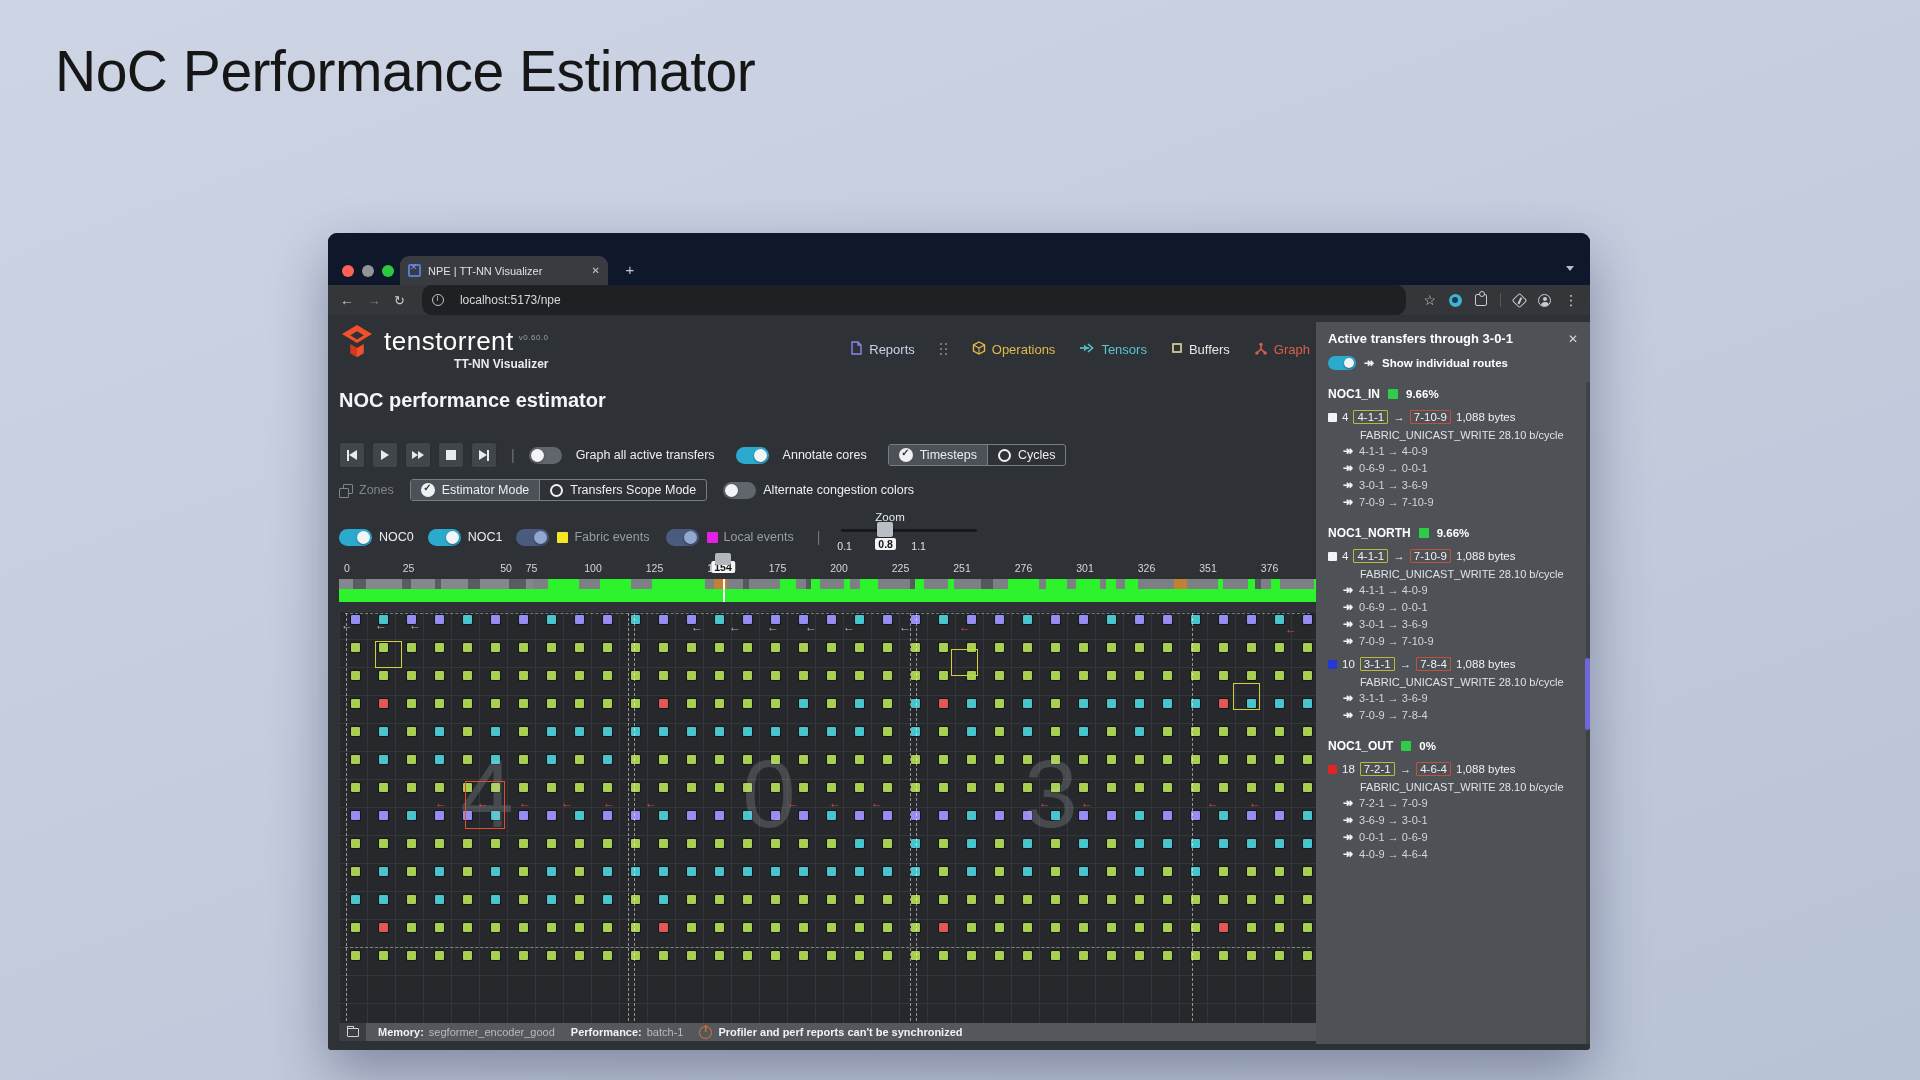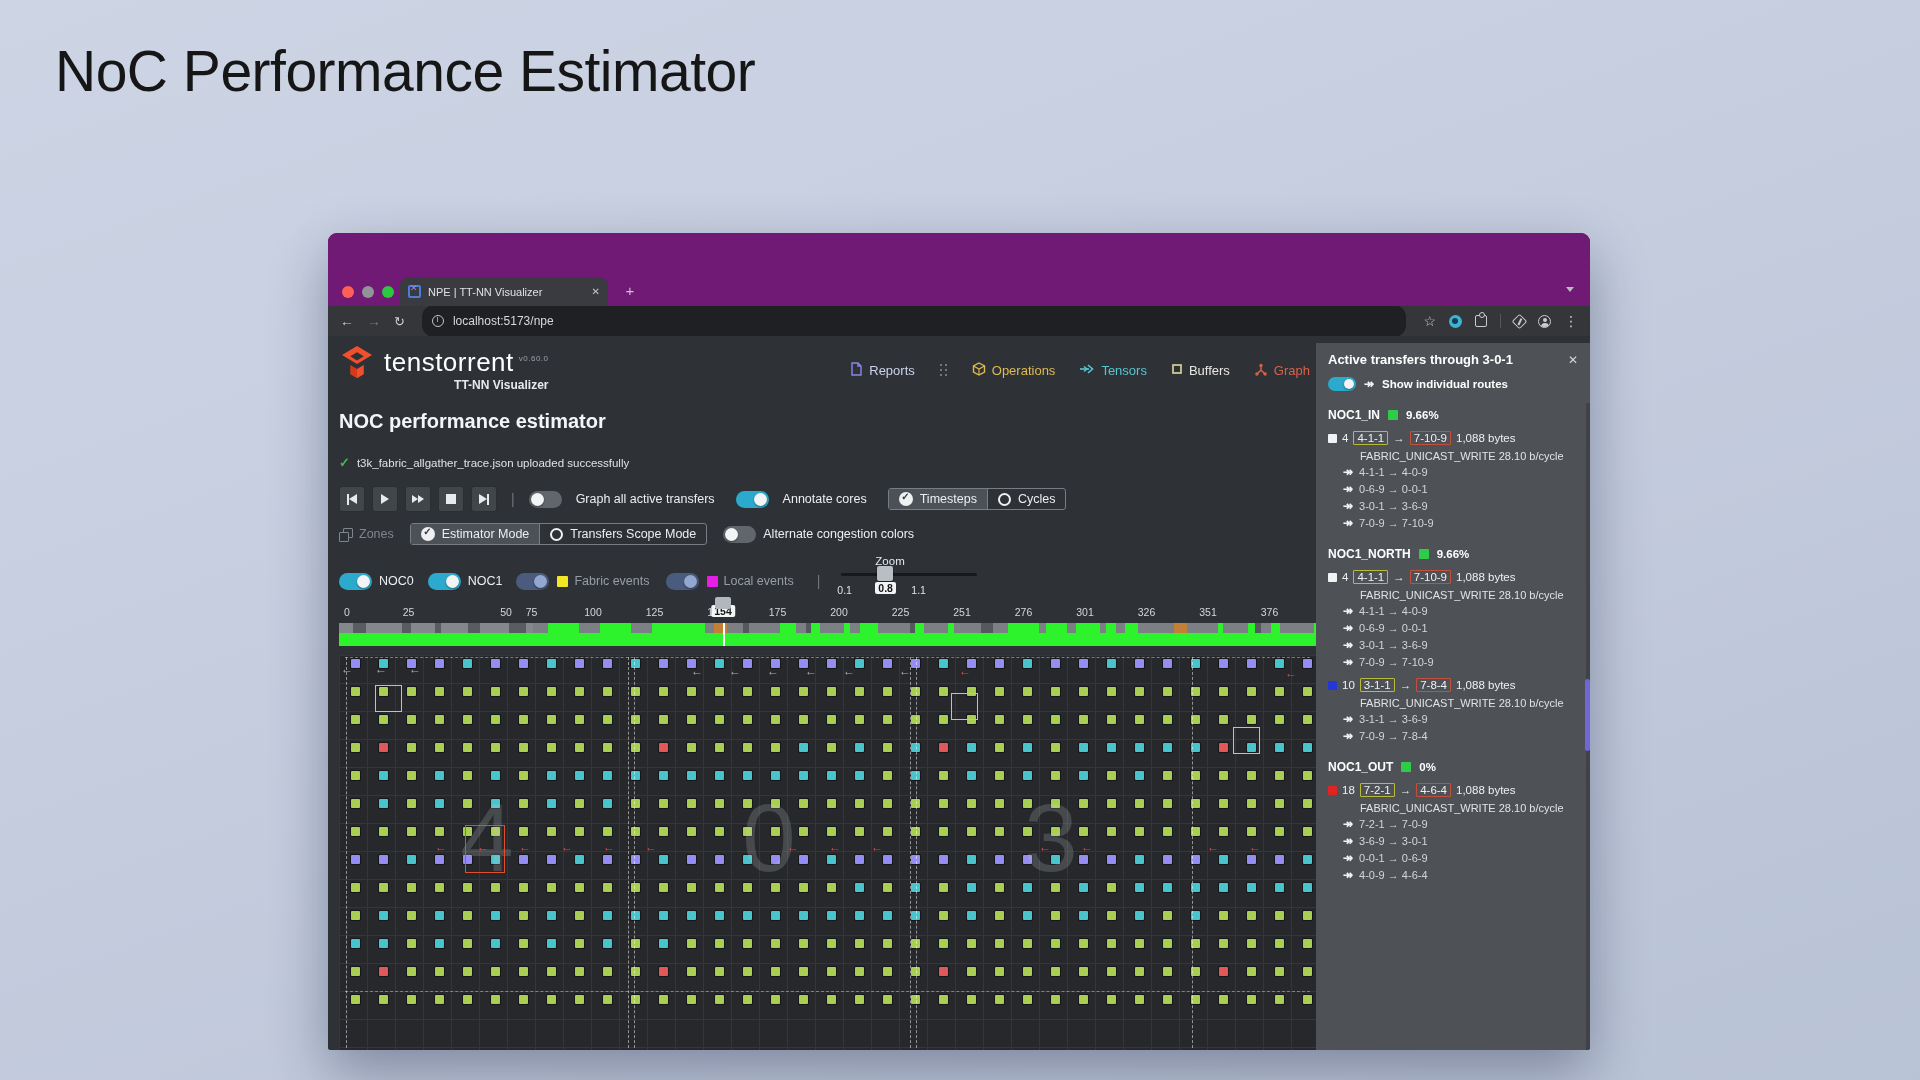--- a/index.html
+++ b/index.html
@@ -7,37 +7,37 @@
   body {
     font-family:"Liberation Sans", sans-serif;
     background:linear-gradient(160deg,#cdd5e5 0%,#c3cbdd 55%,#b9c3d6 100%);
     position:relative; color:#e8eaec;
   }
   
   .slide-title{ position:absolute; left:55px; top:38px; font-size:57px; font-weight:500; color:#161616; letter-spacing:-.5px; }
 
   
   .window{ position:absolute; left:328px; top:233px; width:1262px; height:817px; border-radius:9px 9px 3px 3px; overflow:hidden; box-shadow:0 22px 55px rgba(25,35,65,.38); background:#2e3237; }
-  .titlebar{ position:relative; height:73px; background:#701a75; }
+  .titlebar{ position:relative; height:52px; background:#0f172a; }
   .lights{ position:absolute; left:14px; bottom:8px; display:flex; gap:8px; }
   .light{ width:12px; height:12px; border-radius:50%; }
   .light.r{ background:#ff5f57; } .light.g{ background:#93939a; } .light.gr{ background:#2bc840; }
   .tab{ position:absolute; left:72px; bottom:0; width:208px; height:29px; background:#3a3b40; border-radius:9px 9px 0 0; display:flex; align-items:center; padding:0 8px; gap:7px; }
   .favicon{ width:13px; height:13px; border:2px solid #4d7dd6; border-radius:2px; position:relative; flex:none;}
   .favicon::after{ content:'✕'; position:absolute; left:0px; top:-4px; font-size:9px; color:#8f8ae8; }
   .tab-title{ font-size:11px; color:#dfe1e4; white-space:nowrap; overflow:hidden; flex:1; }
   .i-close{ color:#c3c6ca; font-size:10px; } .i-close::after{ content:'✕'; }
   .newtab{ position:absolute; left:292px; bottom:5px; width:20px; height:20px; color:#c3c6ca; font-size:15px; text-align:center; line-height:19px;}
   .newtab::after{ content:'+'; }
   .tabchev{ position:absolute; right:12px; bottom:8px; width:16px; height:16px; border-radius:50%; }
   .tabchev::after{ content:''; position:absolute; left:4px; top:5px; border:4px solid transparent; border-top:5px solid #b9bcc0; }
   .urlbar{ height:30px; background:#35363a; display:flex; align-items:center; padding:0 12px; gap:13px; }
   .nav-ic{ font-size:14px; color:#c9ccd0; line-height:1; }
   .i-back::after{ content:'←'; } .i-fwd::after{ content:'→'; color:#77797e; } .i-reload::after{ content:'↻'; font-size:13px; }
-  .address{ flex:1; height:22px; background:#1f2023; border-radius:12px; display:flex; align-items:center; padding:16px 10px; gap:9px; margin:0 4px; }
+  .address{ flex:1; height:22px; background:#1f2023; border-radius:12px; display:flex; align-items:center; padding:16px 10px; gap:16px; margin:0 4px; }
   .infoi{ width:12px; height:12px; border:1.2px solid #bfc2c6; border-radius:50%; position:relative; flex:none; }
   .infoi::after{ content:'i'; position:absolute; left:3.5px; top:-2.5px; font-size:8.5px; color:#bfc2c6; }
   .url-text{ font-size:12px; color:#d6d9dc; }
   .i-star::after{ content:'☆'; font-size:14px; }
   .ext-ball{ width:13px; height:13px; border-radius:50%; background:#3fb4d2; position:relative; }
   .ext-ball::after{ content:''; position:absolute; left:3px; top:3px; width:6px; height:6px; border-radius:50%; background:#173b55; }
   .ext-puzzle{ width:12px; height:12px; border:1.4px solid #c9ccd0; border-radius:2px; position:relative; }
   .ext-puzzle::after{ content:''; position:absolute; left:2.5px; top:-4px; width:4px; height:4px; border-radius:50%; border:1.4px solid #c9ccd0; background:#35363a; }
   .pipe-sep{ width:1px; height:14px; background:#55585c; }
   .hexdev{ width:11px; height:11px; border:1.4px solid #c9ccd0; transform:rotate(45deg); border-radius:2px; position:relative; }
@@ -251,24 +251,20 @@
                   <circle cx="2.9" cy="11" r="1.7" fill="#d8604a"></circle>
                   <circle cx="11.1" cy="11" r="1.7" fill="#d8604a"></circle>
                 </svg></span>
               <span style="color: rgb(216, 96, 74);">Graph</span>
             </div>
           </div>
       </div>
 
       <div class="h2">NOC performance estimator</div>
 
-      <div class="success-row">
-        <span class="i-check"></span>
-        <span>t3k_fabric_allgather_trace.json uploaded successfully</span>
-      </div>
 
       <div class="controls-row">
         <div class="pbtn">
             <span class="pbar"></span>
             <span class="tril"></span>
           </div>
         <div class="pbtn">
             <span class="tri"></span>
           </div>
         <div class="pbtn">
@@ -931,20 +927,31 @@
           <span class="garrow" style="left: 868px; top: 186px; color: rgb(224, 72, 72);">←</span>
           <span class="garrow" style="left: 910px; top: 186px; color: rgb(224, 72, 72);">←</span>
           <span class="garrow" style="left: 620px; top: 10px; color: rgb(224, 72, 72);">←</span>
           <span class="garrow" style="left: 946px; top: 12px; color: rgb(224, 72, 72);">←</span>
           <div class="ybox" style="left: 36px; top: 30px;"></div>
           <div class="ybox" style="left: 612px; top: 38px;"></div>
           <div class="ybox" style="left: 894px; top: 72px;"></div>
           <div class="rbox" style="left: 126px; top: 170px; width: 40px; height: 48px;"></div>
         </div>
 
+      <div class="statusbar">
+        <span class="folder-btn">
+            <span class="folder"></span>
+          </span>
+        <span class="sb-label">Memory:</span>
+        <span class="sb-val">segformer_encoder_good</span>
+        <span class="sb-label">Performance:</span>
+        <span class="sb-val">batch-1</span>
+        <span class="warn-ic"></span>
+        <span class="warn-text">Profiler and perf reports can't be synchronized</span>
+      </div>
     </div>
 
     <div class="side-panel">
       <div class="panel-head">
         <span class="panel-title">Active transfers through 3-0-1</span>
         <span class="panel-close"></span>
       </div>
       <div class="routes-toggle">
         <span class="switch on sm">
             <span class="knob"></span>

